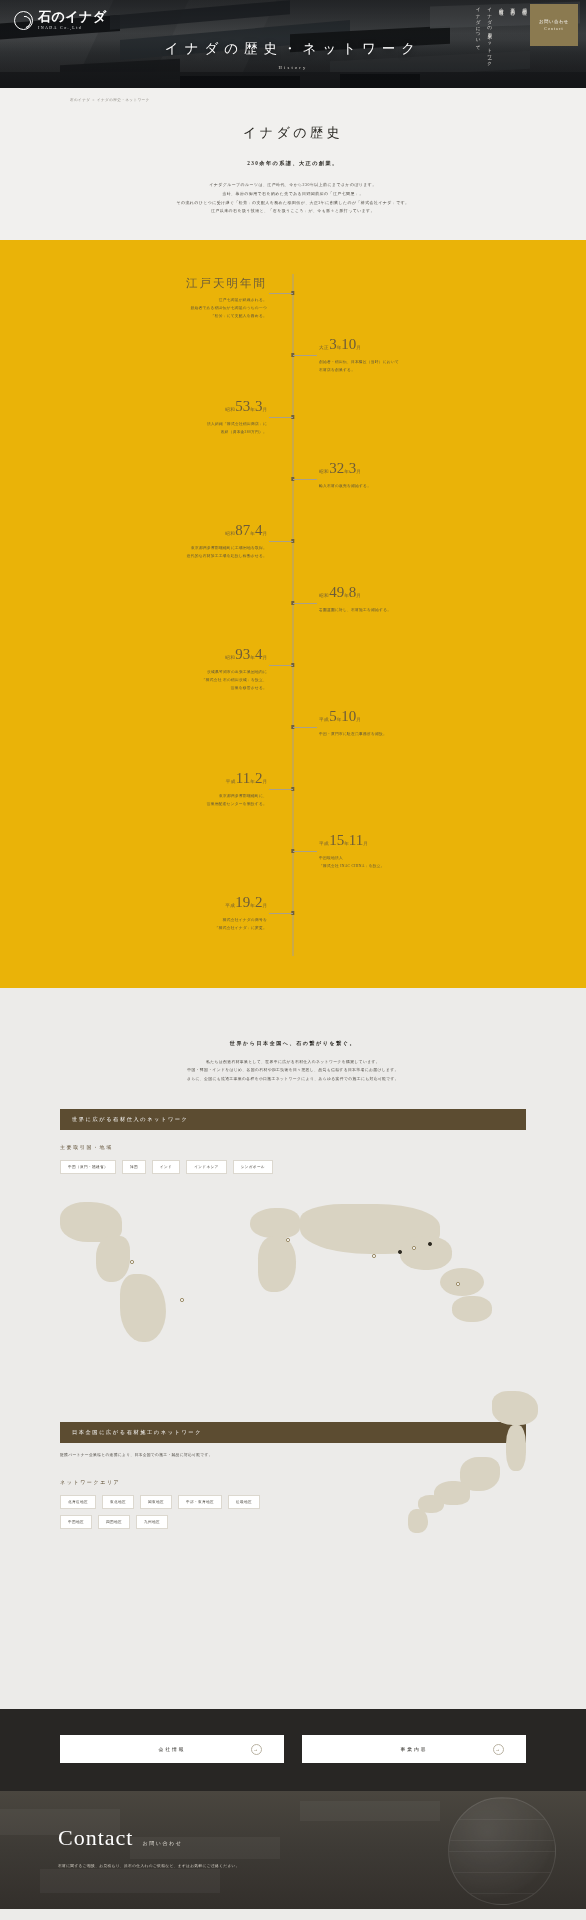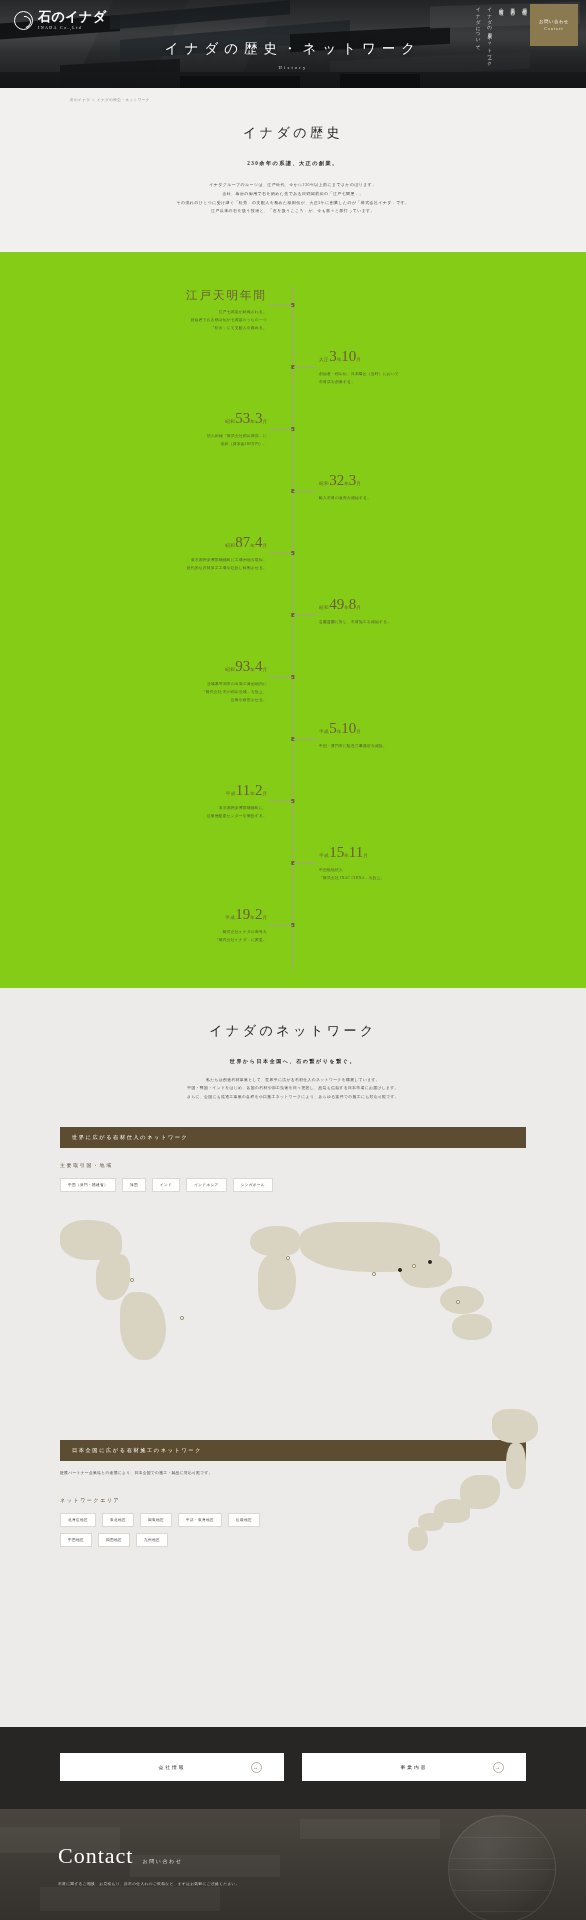--- a/index.html
+++ b/index.html
@@ -54,29 +54,29 @@
     gap:2px; z-index:6; cursor:pointer;
   }
   .contact-btn .cb-ja { font-size:4.4px; color:#fff; letter-spacing:.5px;}
   .contact-btn .cb-en { font-size:4px; color:#f0ead8; letter-spacing:1px;}
 
   .hero-title { position:absolute; left:0; right:0; top:40px; text-align:center; z-index:6;}
   .hero-title h1 { color:#fff; font-size:13.5px; letter-spacing:6px; font-weight:400; text-shadow:0 1px 5px rgba(0,0,0,.6); }
   .hero-title .en { color:#ddd9d2; font-size:4.6px; letter-spacing:2.2px; margin-top:7px;}
 
   
-  .intro-sec { background:#f1f0ee; padding:10px 0 36px; position:relative; }
+  .intro-sec { background:#f1f0ee; padding:10px 0 24px; position:relative; }
   .breadcrumb { font-size:3.6px; color:#8c8880; letter-spacing:.4px; padding-left:70px; margin-bottom:22px;}
   .breadcrumb a { color:#8c8880; text-decoration:none; cursor:pointer;}
   .sec-title { text-align:center; font-size:13px; letter-spacing:3.5px; font-weight:400; color:#26241f; }
   .lead { text-align:center; font-size:5.2px; letter-spacing:1.4px; margin-top:18px; font-weight:700; color:#26241f;}
   .body-copy { text-align:center; font-size:3.9px; line-height:2.25; letter-spacing:.5px; color:#4b4740; margin-top:14px;}
 
   
-  .timeline-sec { background:#84cc16; padding:34px 0 20px; position:relative; }
+  .timeline-sec { background:#eab308; padding:34px 0 32px; position:relative; }
   .tl { position:relative; width:440px; margin:0 auto; }
   .tl-axis { position:absolute; left:50%; top:0; bottom:0; width:1px; background:#a9a08a; transform:translateX(-.5px); }
   .tl-row { position:relative; min-height:62px; display:flex; }
   .tl-row .side { width:50%; }
   .tl-row .spacer { width:50%; }
   .tl-row.left .side { padding-right:26px; text-align:right; }
   .tl-row.right { justify-content:flex-end; }
   .tl-row.right .side { padding-left:26px; text-align:left; }
   .tl-dot { position:absolute; left:50%; top:17px; width:3.4px; height:3.4px; background:#6f6040; transform:translateX(-1.7px); }
   .tl-connector { position:absolute; top:18.7px; height:1px; background:#a9a08a; }
@@ -323,21 +323,20 @@
             </div>
           </div>
           <div class="spacer"></div>
           <div class="tl-dot"></div>
           <div class="tl-connector"></div>
         </div>
       </div>
   </section>
 
   <section class="net-sec">
-    <h2 class="sec-title">イナダのネットワーク</h2>
     <div class="net-lead">世界から日本全国へ、石の繋がりを繋ぐ。</div>
     <div class="net-copy">
       <div>私たちは創造石材事業として、世界中に広がる石材仕入のネットワークを構築しています。</div>
       <div>中国・韓国・インドをはじめ、各国の石材や加工技術を日々把握し、品質も信頼する日本市場にお届けします。</div>
       <div>さらに、全国にも流通工事業の各種を小口施工ネットワークにより、あらゆる案件での施工にも対応可能です。</div>
     </div>
 
     <div class="band">世界に広がる石材仕入のネットワーク</div>
     <div class="sub-h">主要取引国・地域</div>
     <div class="chips" id="world-chips">

